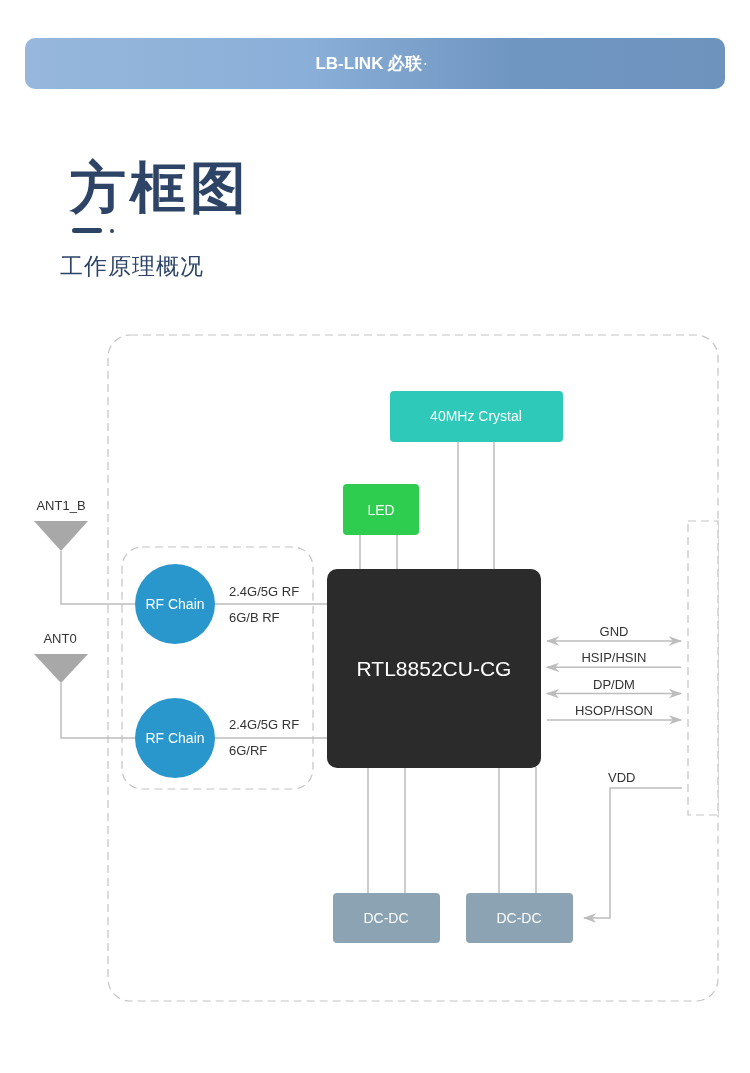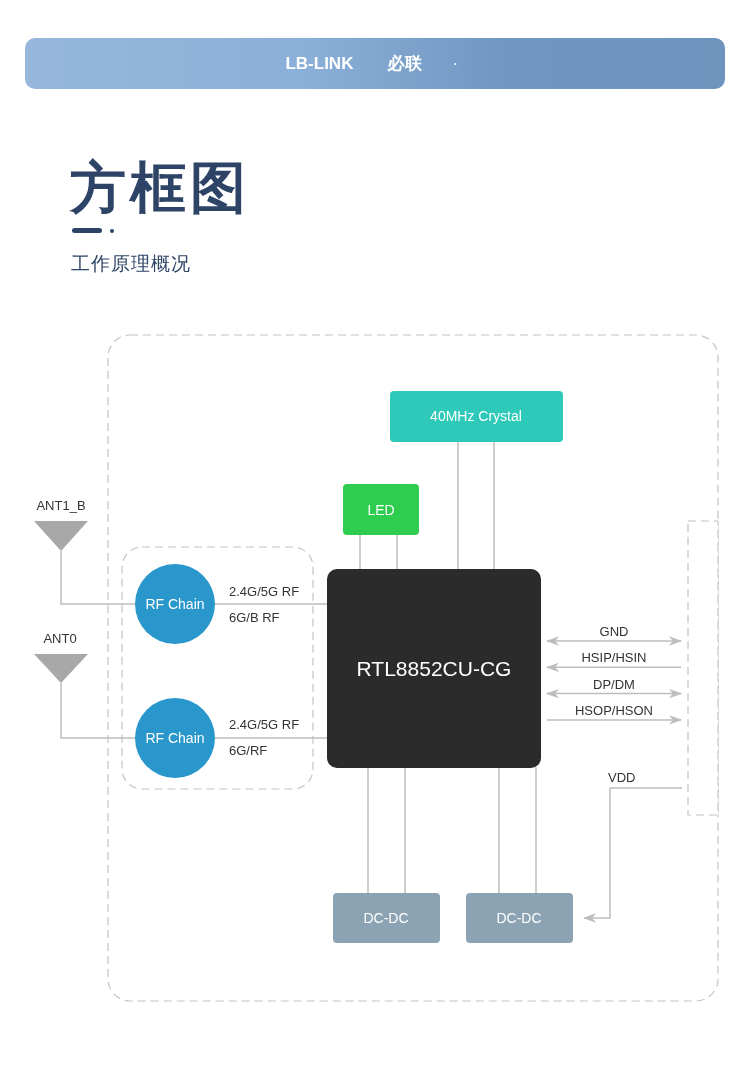--- a/index.html
+++ b/index.html
@@ -5,33 +5,33 @@
   html, body { margin: 0; padding: 0; }
   body {
     width: 750px; height: 1073px; background: #ffffff; position: relative; overflow: hidden;
     font-family: "Liberation Sans", "DejaVu Sans", sans-serif;
   }
   .banner {
     position: absolute; left: 25px; top: 38px; width: 700px; height: 51px;
     border-radius: 10px;
     background: linear-gradient(90deg, #97b7dc 0%, #8aafd8 40%, #6f96c1 70%, #6e94be 100%);
     display: flex; align-items: center; justify-content: center;
-    color: #ffffff; font-size: 17px; letter-spacing: 0.5px; gap: 30px;
+    color: #ffffff; font-size: 17px; letter-spacing: 0.5px;
   }
   .banner .logo { font-weight: bold; font-size: 17px; letter-spacing: 0px; margin-right: 4px; }
   .banner .brand { font-weight: bold; }
   .banner .dot { margin: 0 6px 0 0; }
   .title {
     position: absolute; left: 70px; top: 156px; font-size: 56px; color: #2d4466; font-weight: bold;
     letter-spacing: 4px; line-height: 64px;
     font-family: "DejaVu Sans", sans-serif;
   }
   .title-bar { position: absolute; left: 72px; top: 228px; width: 30px; height: 5px; border-radius: 3px; background: #2d4466; }
   .title-dot { position: absolute; left: 110px; top: 229px; width: 4px; height: 4px; border-radius: 50%; background: #2d4466; }
-  .subtitle { position: absolute; left: 71px; top: 251px; font-size: 19px; color: #2d4466; letter-spacing: 1px; }
+  .subtitle { position: absolute; left: 60px; top: 251px; font-size: 23px; color: #2d4466; letter-spacing: 1px; }
   svg.diagram { position: absolute; left: 0; top: 0; }
   .box-label { font-family: "Liberation Sans", "DejaVu Sans", sans-serif; fill: #ffffff; }
   .sig-label { font-family: "Liberation Sans", "DejaVu Sans", sans-serif; fill: #333333; font-size: 13px; }
 </style>
 </head>
 <body>
 
 <div class="banner">
   <span class="logo">LB-LINK</span>
   <span class="brand">必联</span>

